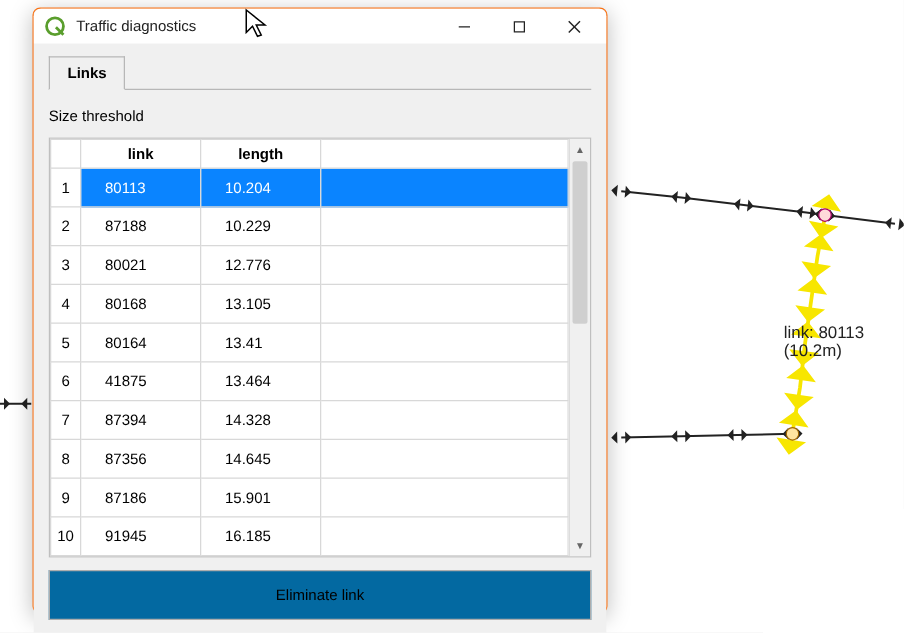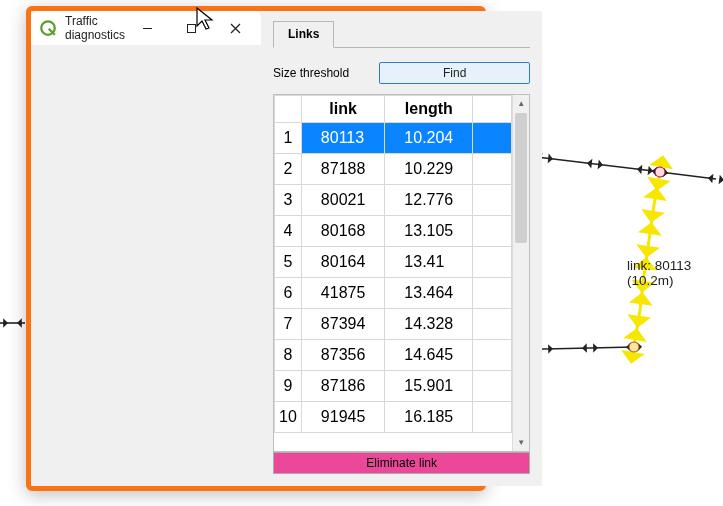--- a/index.html
+++ b/index.html
@@ -18,26 +18,26 @@
     inset: 0;
     z-index: 0;
   }
   .dialog {
     position: absolute;
     left: 26px;
     top: 6px;
     width: 460px;
     height: 485px;
     background: #f0f0f0;
-    border: 5px solid #f97316;
+    border: 1px solid #f97316;
     border-radius: 6px;
     box-shadow: 0 4px 18px rgba(0,0,0,0.25);
     z-index: 10;
     display: flex;
-    flex-direction: row;
+    flex-direction: column;
   }
   .titlebar {
     height: 34px;
     display: flex;
     align-items: center;
     padding: 0 4px 0 8px;
     background: #fff;
     border-top-left-radius: 6px;
     border-top-right-radius: 6px;
   }
@@ -149,21 +149,21 @@
   .table-inner {
     flex: 1;
     overflow: hidden;
   }
   table {
     border-collapse: collapse;
     width: 100%;
   }
   th, td {
     border: 1px solid #d8d8d8;
-    font-size: 16px;
+    font-size: 12px;
     text-align: left;
   }
   thead th {
     background: #fff;
     font-weight: 600;
     text-align: center;
     padding: 4px 6px;
     height: 22px;
   }
   thead th.rownum-h {
@@ -208,23 +208,24 @@
     height: 17px;
     display: flex;
     align-items: center;
     justify-content: center;
     font-size: 8px;
     color: #666;
   }
   .scrollbar .sb-up { top: 0; }
   .scrollbar .sb-down { bottom: 0; }
   .elim-btn {
-    height: 22px;
+    margin-top: 10px;
+    height: 40px;
     border: 1px solid #adadad;
-    background: #ec4899;
+    background: #0369a1;
     font-size: 12px;
     cursor: pointer;
   }
   .map-label {
     position: absolute;
     left: 627px;
     top: 258px;
     font-size: 13.5px;
     color: #222;
     z-index: 2;
@@ -284,21 +285,20 @@
   </div>
 
   <div class="content">
     <div class="tabbar">
       <div class="tab active">Links</div>
     </div>
     <div class="tabsep"></div>
 
     <div class="row-thresh">
       <label>Size threshold</label>
-      <button class="find-btn">Find</button>
     </div>
 
     <div class="table-wrap">
       <div class="table-inner">
         <table>
           <thead>
             <tr>
               <th class="rownum-h"></th>
               <th class="col-link">link</th>
               <th class="col-len">length</th>

